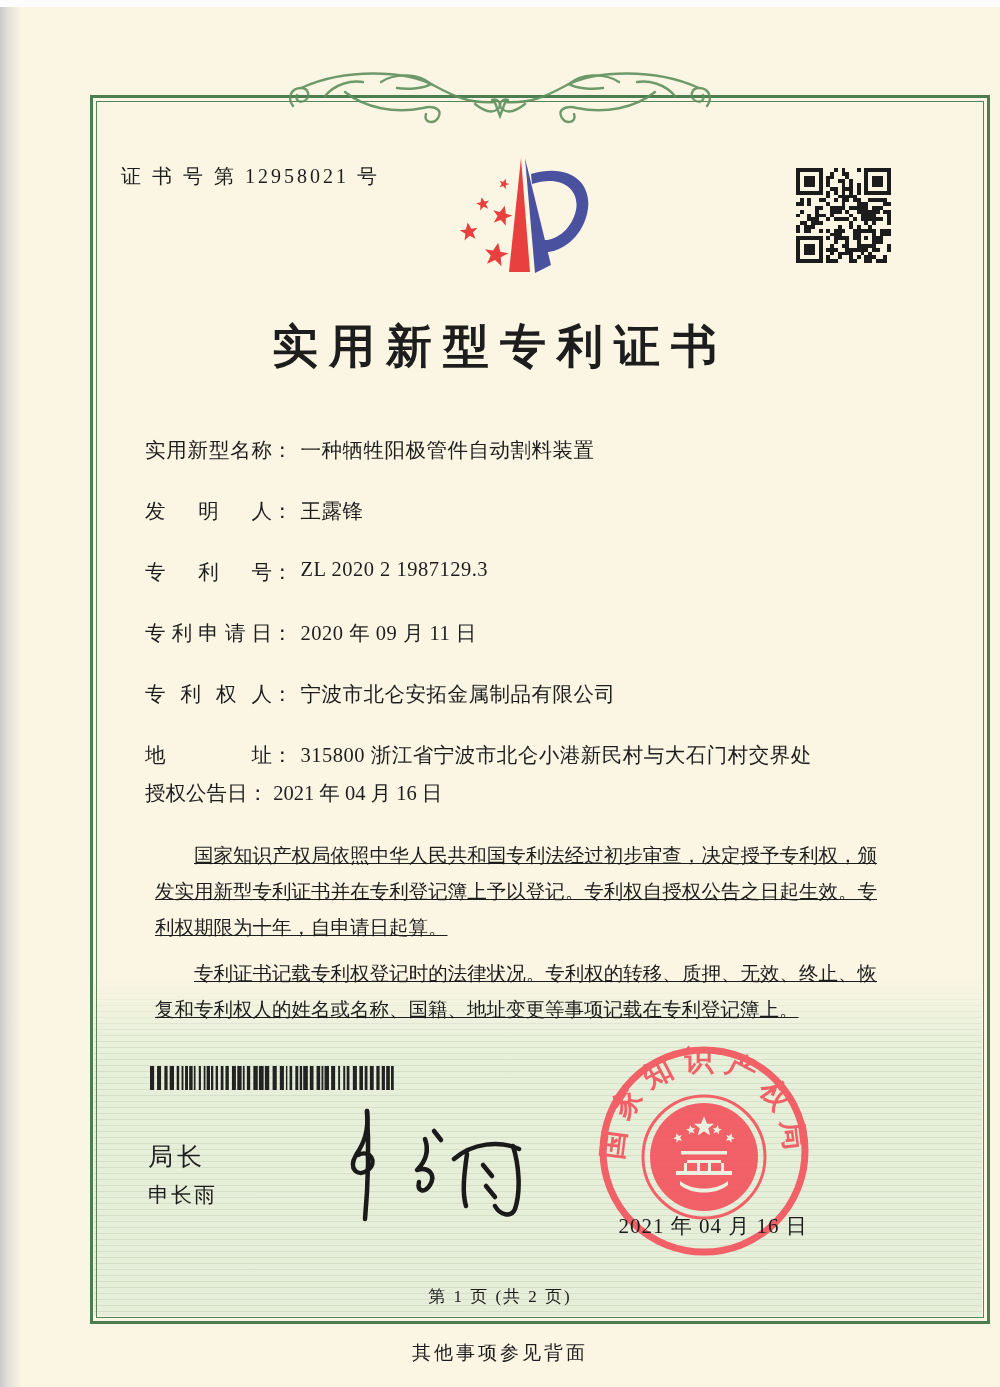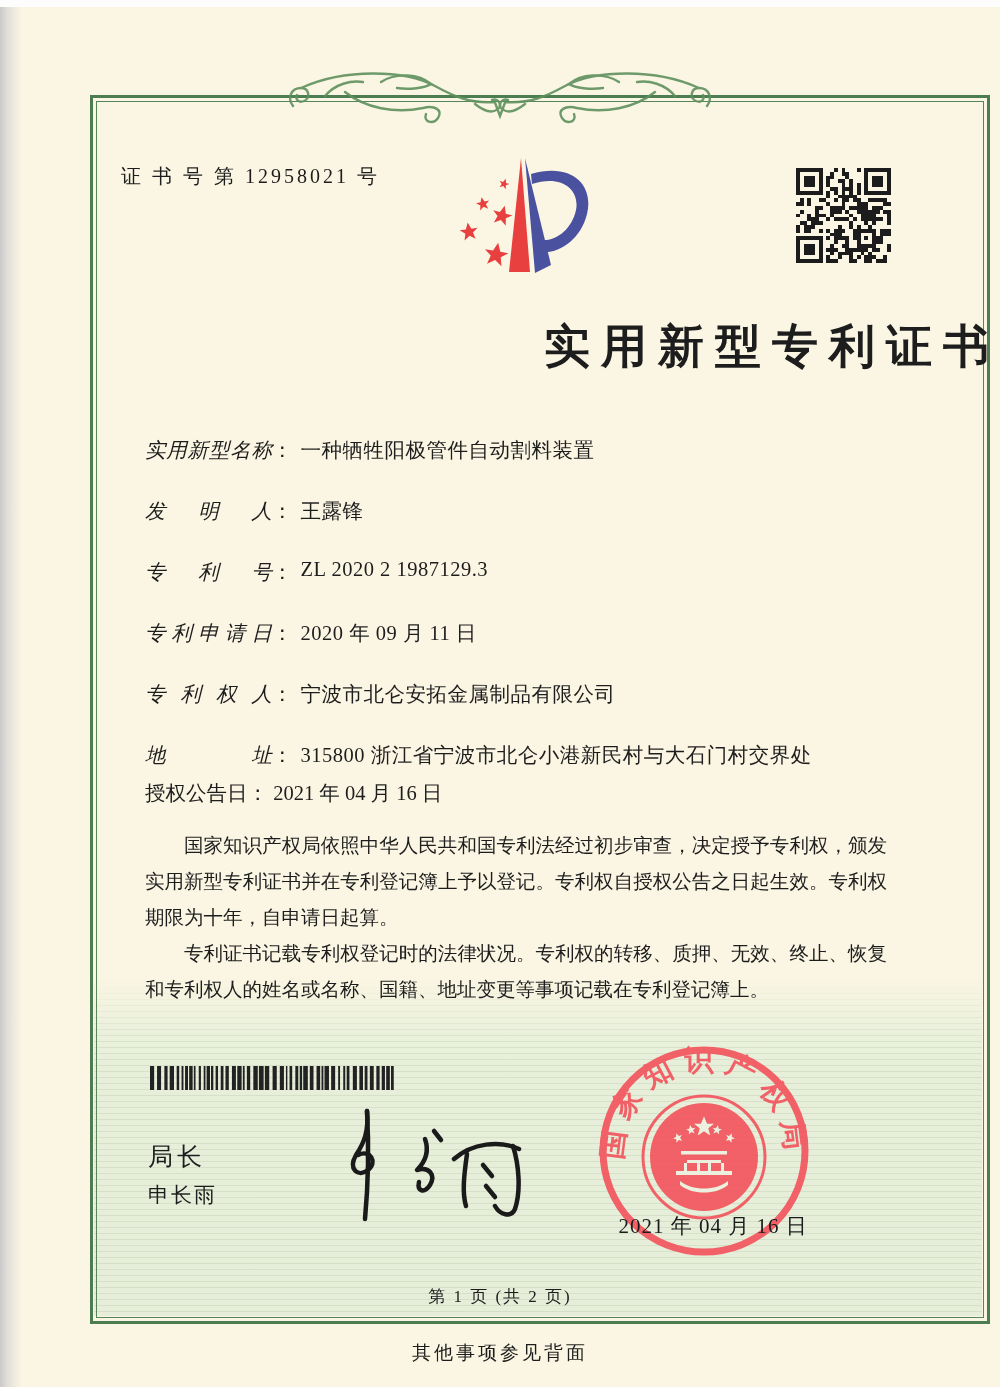--- a/index.html
+++ b/index.html
@@ -18,35 +18,35 @@
       mask-image:linear-gradient(180deg,transparent 0,black 70px);
       -webkit-mask-image:linear-gradient(180deg,transparent 0,black 70px);}
   
   .frame{position:absolute;left:90px;top:95px;width:894px;height:1223px;border:3px solid #4c7d50;z-index:2;}
   .frame .inner{position:absolute;inset:3px;border:1px solid #57855a;}
   .ornament{position:absolute;left:285px;top:62px;z-index:3;}
   
   .cert-no{position:absolute;left:121px;top:163px;font-size:20px;letter-spacing:3px;z-index:3;}
   .logo{position:absolute;left:438px;top:152px;z-index:3;}
   .qr{position:absolute;left:796px;top:168px;width:95px;height:95px;z-index:3;shape-rendering:crispEdges;}
-  .title{position:absolute;left:0;width:100%;top:316px;text-align:right;font-size:46px;font-weight:700;
+  .title{position:absolute;left:0;width:100%;top:316px;text-align:center;font-size:46px;font-weight:700;
          letter-spacing:11px;z-index:3;}
   
   .fields{position:absolute;left:145px;top:436px;z-index:3;font-size:20.5px;}
   .frow{display:flex;margin-bottom:33px;white-space:nowrap;}
-  .flabel{display:inline-block;width:127px;text-align:justify;text-align-last:justify;font-style:italic;}
+  .flabel{display:inline-block;width:127px;text-align:justify;text-align-last:justify;}
   .fcolon{display:inline-block;margin-right:8px;}
   .fvalue{letter-spacing:.5px;}
   .grant-row{position:absolute;left:145px;top:779px;width:740px;display:flex;z-index:3;font-size:20.5px;white-space:nowrap;align-items:flex-end;}
   .grant-left{width:367px;}
   .glabel{margin-right:0;}
   
   .paras{position:absolute;left:145px;top:828px;width:742px;z-index:3;font-size:19.5px;line-height:36px;
          text-align:justify;}
-  .paras p{margin:0;text-indent:2em;}
+  .paras p{margin:10px;text-indent:2em;text-decoration:underline;}
   
   .barcode{position:absolute;left:150px;top:1066px;width:246px;height:24px;z-index:3;}
   
   .director-title{position:absolute;left:148px;top:1140px;font-size:25px;z-index:3;letter-spacing:4px;}
   .director-name{position:absolute;left:148px;top:1181px;font-size:21px;z-index:3;letter-spacing:2px;}
   .signature{position:absolute;left:288px;top:1105px;z-index:4;}
   
   .seal{position:absolute;left:593px;top:1040px;z-index:4;}
   .seal-date{position:absolute;left:613px;top:1212px;width:200px;text-align:center;font-size:21px;z-index:5;
              color:#1b1b1b;letter-spacing:1px;}

